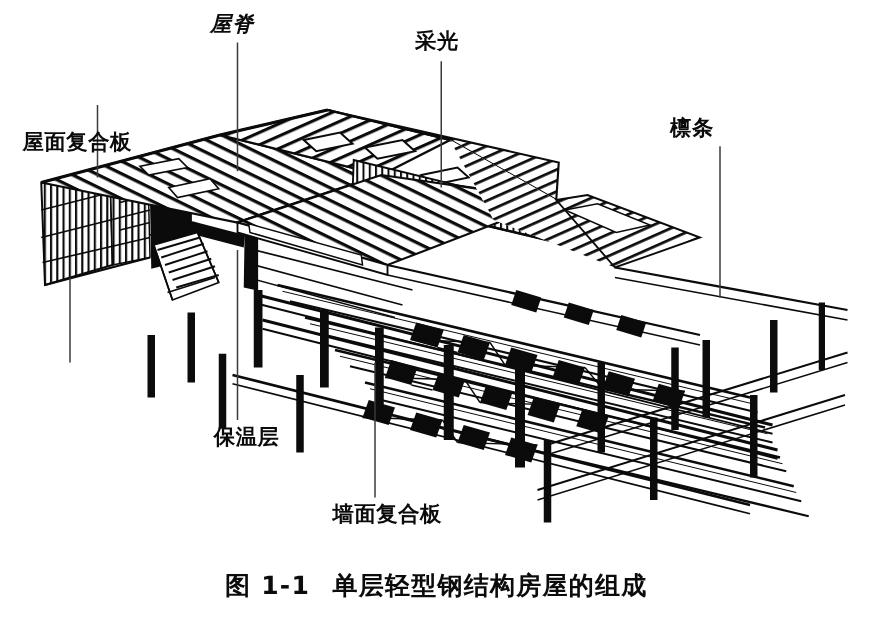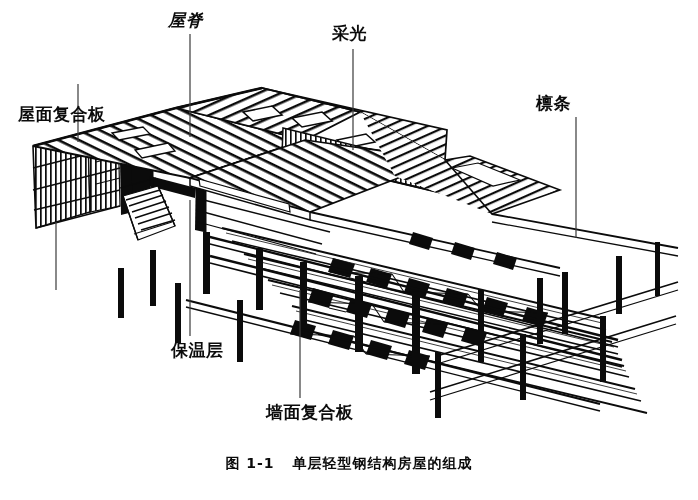--- a/index.html
+++ b/index.html
@@ -34,21 +34,21 @@
     letter-spacing: 0.5px;
   }
   .caption {
     position: absolute;
     left: 0;
     top: 455px;
     width: 698px;
     text-align: center;
     font-family: "DejaVu Sans", "Liberation Sans", sans-serif;
     font-weight: 700;
-    font-size: 14px;
+    font-size: 20px;
     color: #0b0b0b;
     letter-spacing: 1px;
   }
   .caption .cap-num {
     margin-right: 18px;
   }
 </style>
 </head>
 <body>
 

